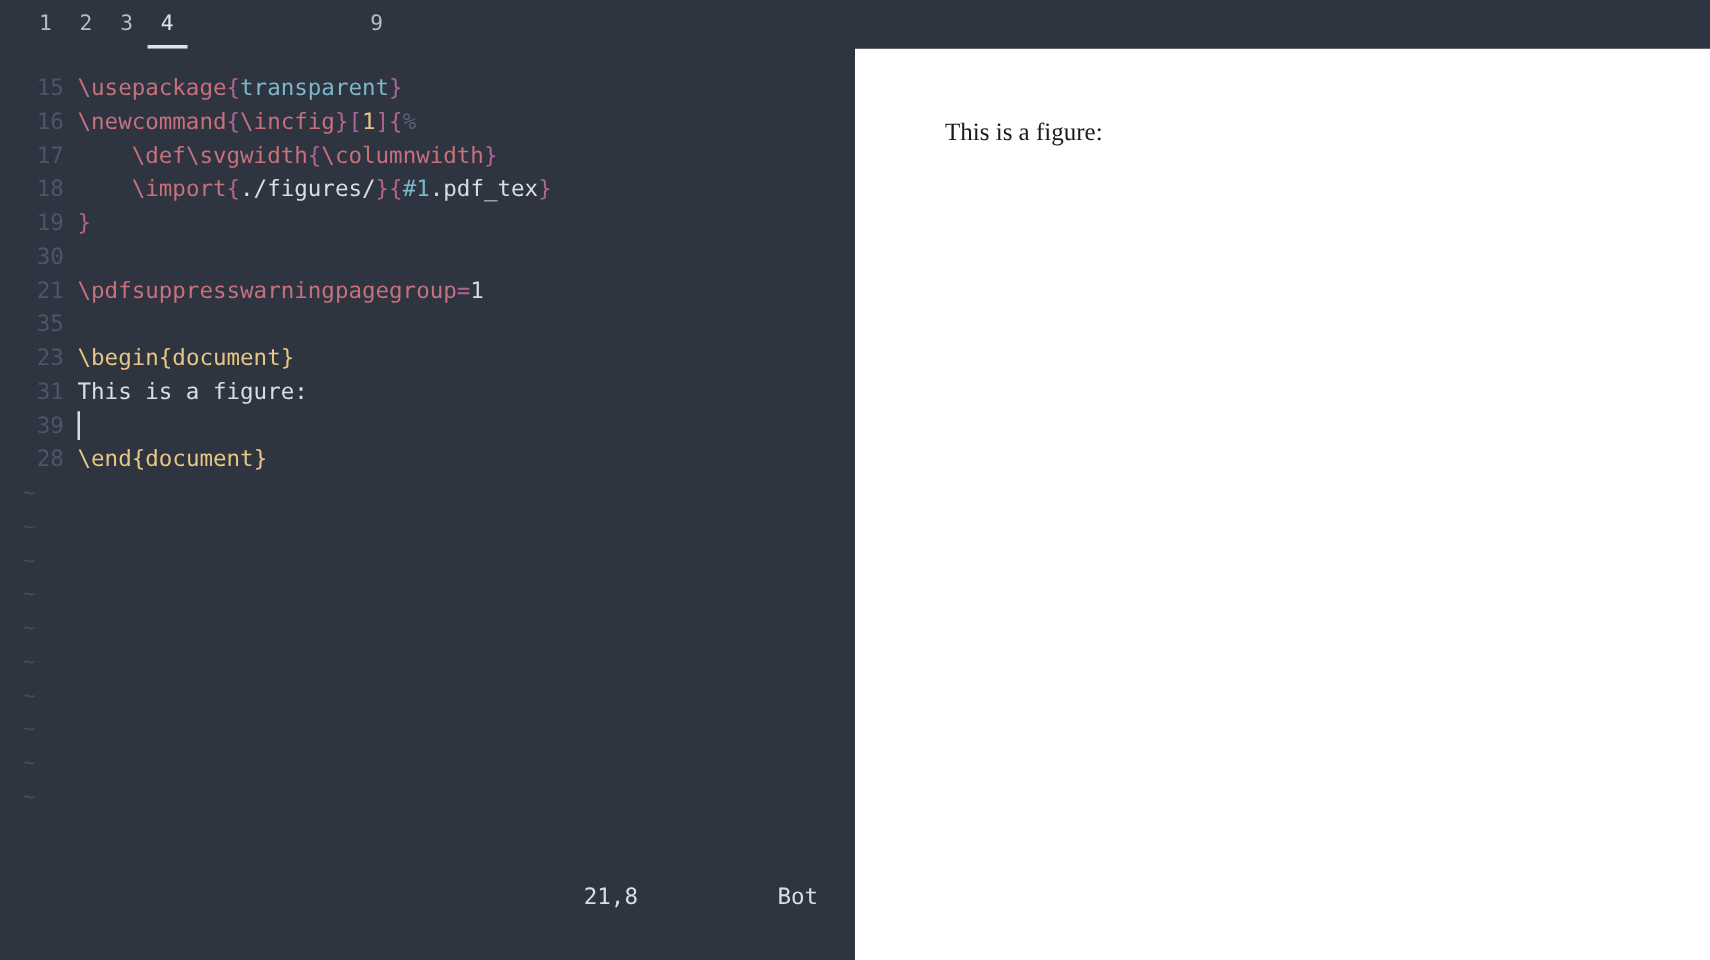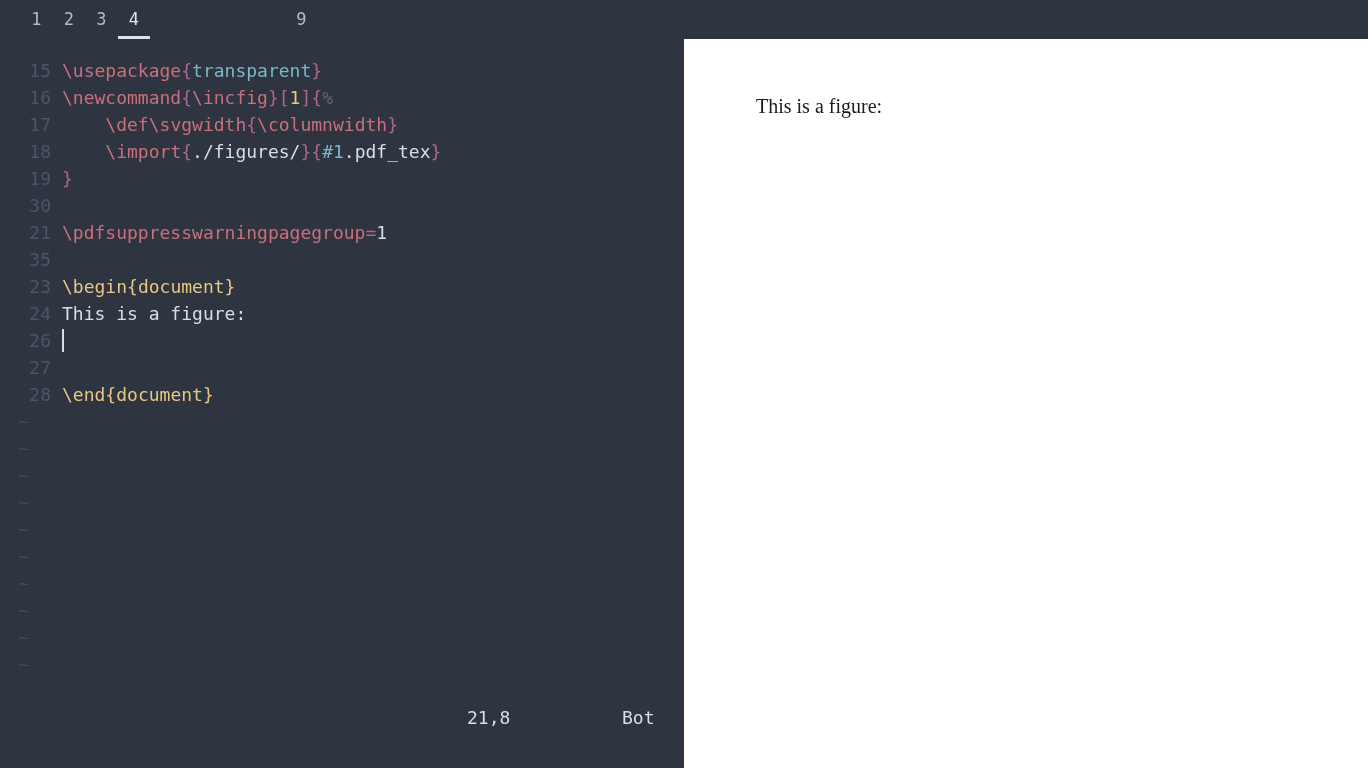--- a/index.html
+++ b/index.html
@@ -60,23 +60,22 @@
     <div class="lines" data-name="editor-lines">
         <div class="row" data-name="code-line"><span class="gutter" data-name="line-number">15</span><span class="code" data-name="line-content"><span class="tok" data-name="code-token" style="color: var(--c-red);">\usepackage</span><span class="tok" data-name="code-token" style="color: var(--c-pink);">{</span><span class="tok" data-name="code-token" style="color: var(--c-cyan);">transparent</span><span class="tok" data-name="code-token" style="color: var(--c-pink);">}</span></span></div>
         <div class="row" data-name="code-line"><span class="gutter" data-name="line-number">16</span><span class="code" data-name="line-content"><span class="tok" data-name="code-token" style="color: var(--c-red);">\newcommand</span><span class="tok" data-name="code-token" style="color: var(--c-pink);">{</span><span class="tok" data-name="code-token" style="color: var(--c-red);">\incfig</span><span class="tok" data-name="code-token" style="color: var(--c-pink);">}</span><span class="tok" data-name="code-token" style="color: var(--c-pink);">[</span><span class="tok" data-name="code-token" style="color: var(--c-yellow);">1</span><span class="tok" data-name="code-token" style="color: var(--c-pink);">]</span><span class="tok" data-name="code-token" style="color: var(--c-pink);">{</span><span class="tok" data-name="code-token" style="color: var(--c-comment);">%</span></span></div>
         <div class="row" data-name="code-line"><span class="gutter" data-name="line-number">17</span><span class="code" data-name="line-content"><span class="tok" data-name="code-token" style="color: var(--c-fg);">    </span><span class="tok" data-name="code-token" style="color: var(--c-red);">\def\svgwidth</span><span class="tok" data-name="code-token" style="color: var(--c-pink);">{</span><span class="tok" data-name="code-token" style="color: var(--c-red);">\columnwidth</span><span class="tok" data-name="code-token" style="color: var(--c-pink);">}</span></span></div>
         <div class="row" data-name="code-line"><span class="gutter" data-name="line-number">18</span><span class="code" data-name="line-content"><span class="tok" data-name="code-token" style="color: var(--c-fg);">    </span><span class="tok" data-name="code-token" style="color: var(--c-red);">\import</span><span class="tok" data-name="code-token" style="color: var(--c-pink);">{</span><span class="tok" data-name="code-token" style="color: var(--c-fg);">./figures/</span><span class="tok" data-name="code-token" style="color: var(--c-pink);">}</span><span class="tok" data-name="code-token" style="color: var(--c-pink);">{</span><span class="tok" data-name="code-token" style="color: var(--c-cyan);">#1</span><span class="tok" data-name="code-token" style="color: var(--c-fg);">.pdf_tex</span><span class="tok" data-name="code-token" style="color: var(--c-pink);">}</span></span></div>
         <div class="row" data-name="code-line"><span class="gutter" data-name="line-number">19</span><span class="code" data-name="line-content"><span class="tok" data-name="code-token" style="color: var(--c-pink);">}</span></span></div>
         <div class="row" data-name="code-line"><span class="gutter" data-name="line-number">30</span><span class="code" data-name="line-content"></span></div>
         <div class="row" data-name="code-line"><span class="gutter" data-name="line-number">21</span><span class="code" data-name="line-content"><span class="tok" data-name="code-token" style="color: var(--c-red);">\pdfsuppresswarningpagegroup</span><span class="tok" data-name="code-token" style="color: var(--c-pink);">=</span><span class="tok" data-name="code-token" style="color: var(--c-fg);">1</span></span></div>
         <div class="row" data-name="code-line"><span class="gutter" data-name="line-number">35</span><span class="code" data-name="line-content"></span></div>
         <div class="row" data-name="code-line"><span class="gutter" data-name="line-number">23</span><span class="code" data-name="line-content"><span class="tok" data-name="code-token" style="color: var(--c-yellow);">\begin</span><span class="tok" data-name="code-token" style="color: var(--c-yellow);">{</span><span class="tok" data-name="code-token" style="color: var(--c-yellow);">document</span><span class="tok" data-name="code-token" style="color: var(--c-yellow);">}</span></span></div>
-        <div class="row" data-name="code-line"><span class="gutter" data-name="line-number">24</span><span class="code" data-name="line-content"><span class="tok" data-name="code-token" style="color: var(--c-fg);">This is a figure:</span></span></div>
-        <div class="row" data-name="code-line"><span class="gutter" data-name="line-number">26</span><span class="code" data-name="line-content"></span><span class="cursor-bar" data-name="insert-cursor"></span></div>
-        <div class="row" data-name="code-line"><span class="gutter" data-name="line-number">27</span><span class="code" data-name="line-content"></span></div>
+        <div class="row" data-name="code-line"><span class="gutter" data-name="line-number">31</span><span class="code" data-name="line-content"><span class="tok" data-name="code-token" style="color: var(--c-fg);">This is a figure:</span></span></div>
+        <div class="row" data-name="code-line"><span class="gutter" data-name="line-number">39</span><span class="code" data-name="line-content"></span><span class="cursor-bar" data-name="insert-cursor"></span></div>
         <div class="row" data-name="code-line"><span class="gutter" data-name="line-number">28</span><span class="code" data-name="line-content"><span class="tok" data-name="code-token" style="color: var(--c-yellow);">\end</span><span class="tok" data-name="code-token" style="color: var(--c-yellow);">{</span><span class="tok" data-name="code-token" style="color: var(--c-yellow);">document</span><span class="tok" data-name="code-token" style="color: var(--c-yellow);">}</span></span></div>
         <div class="row" data-name="empty-buffer-line"><span class="tilde" data-name="empty-line-tilde">~</span></div>
         <div class="row" data-name="empty-buffer-line"><span class="tilde" data-name="empty-line-tilde">~</span></div>
         <div class="row" data-name="empty-buffer-line"><span class="tilde" data-name="empty-line-tilde">~</span></div>
         <div class="row" data-name="empty-buffer-line"><span class="tilde" data-name="empty-line-tilde">~</span></div>
         <div class="row" data-name="empty-buffer-line"><span class="tilde" data-name="empty-line-tilde">~</span></div>
         <div class="row" data-name="empty-buffer-line"><span class="tilde" data-name="empty-line-tilde">~</span></div>
         <div class="row" data-name="empty-buffer-line"><span class="tilde" data-name="empty-line-tilde">~</span></div>
         <div class="row" data-name="empty-buffer-line"><span class="tilde" data-name="empty-line-tilde">~</span></div>
         <div class="row" data-name="empty-buffer-line"><span class="tilde" data-name="empty-line-tilde">~</span></div>

